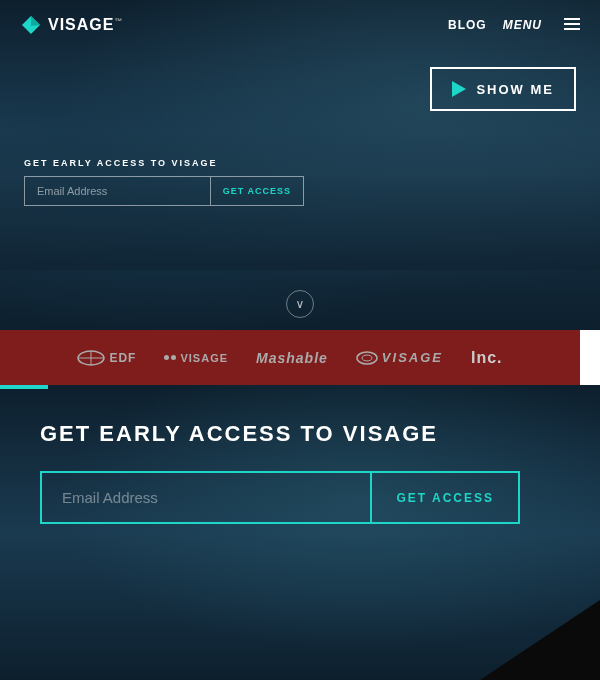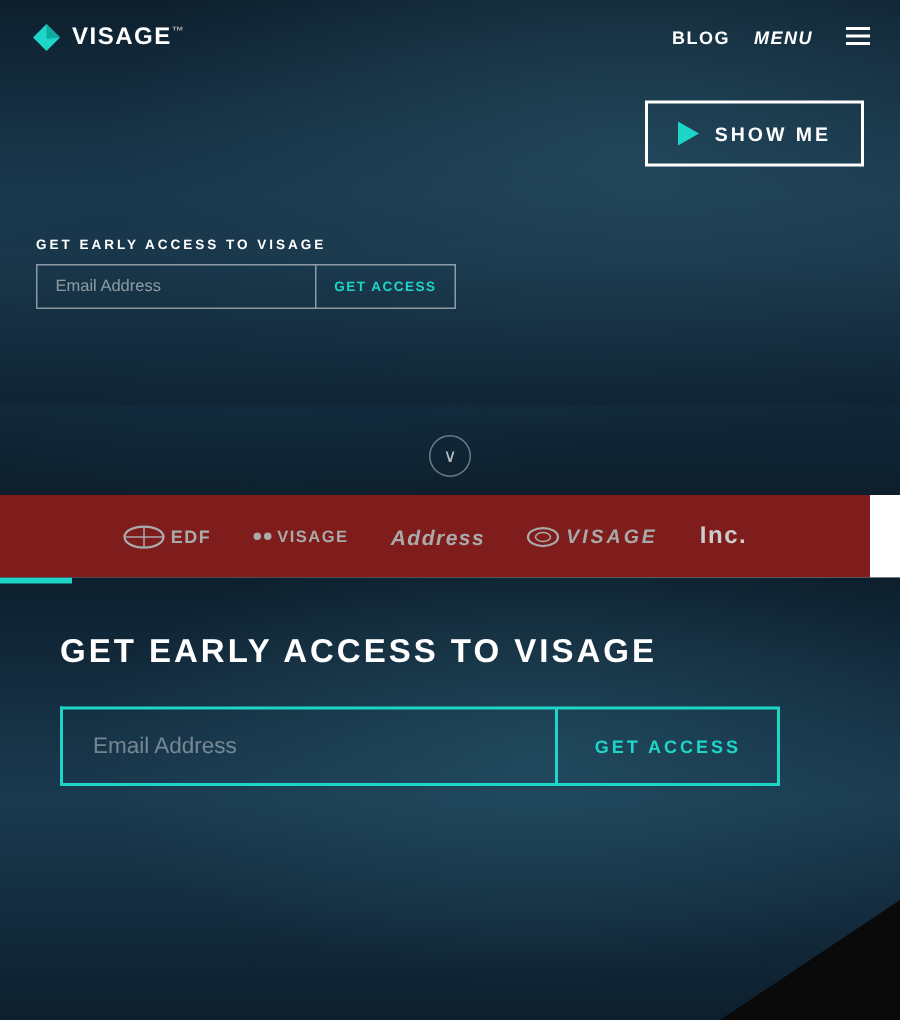--- a/index.html
+++ b/index.html
@@ -386,21 +386,21 @@
     <span>EDF</span>
   </div>
   <div class="logo-item logo-mercer">
     <div class="mercer-dots">
       <div class="mercer-dot"></div>
       <div class="mercer-dot"></div>
     </div>
     <span>VISAGE</span>
   </div>
   <div class="logo-item logo-mashable">
-    <span>Address</span>
+    <span>Mashable</span>
   </div>
   <div class="logo-item logo-oakley">
     <svg width="22" height="14" viewBox="0 0 22 14">
       <ellipse cx="11" cy="7" rx="10" ry="6" fill="none" stroke="#aaa" stroke-width="1.5"></ellipse>
       <ellipse cx="11" cy="7" rx="5" ry="3" fill="none" stroke="#aaa" stroke-width="1"></ellipse>
     </svg>
     <span>VISAGE</span>
   </div>
   <div class="logo-item logo-inc">
     <span>Inc.</span>

